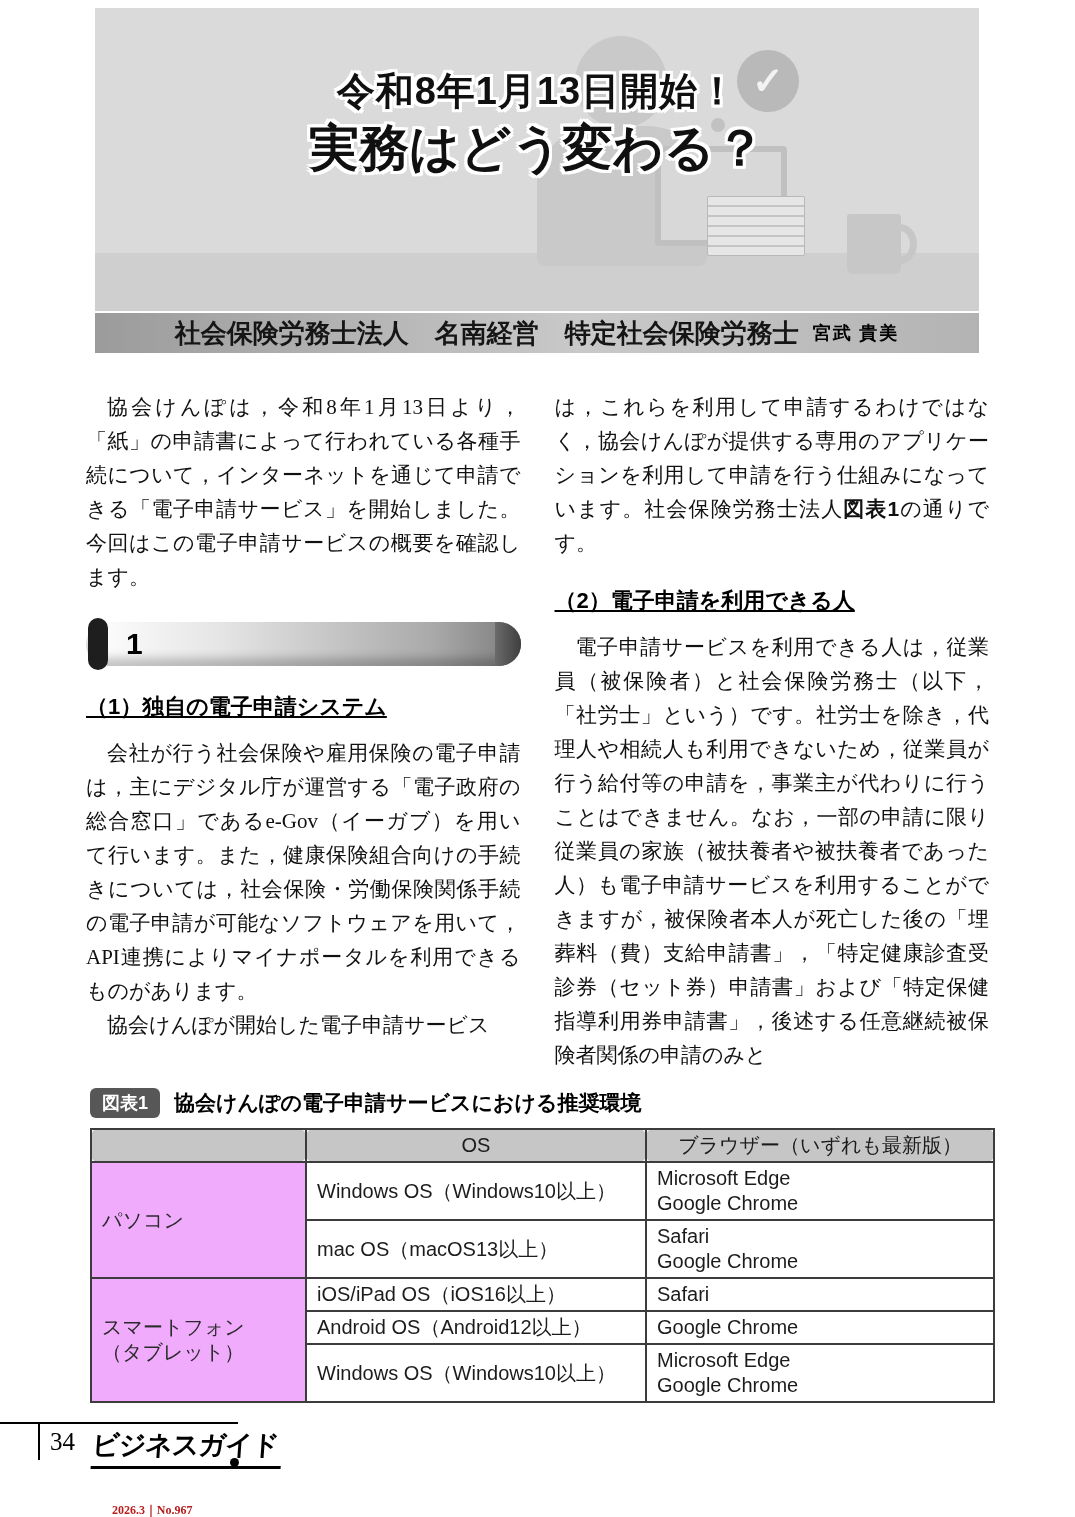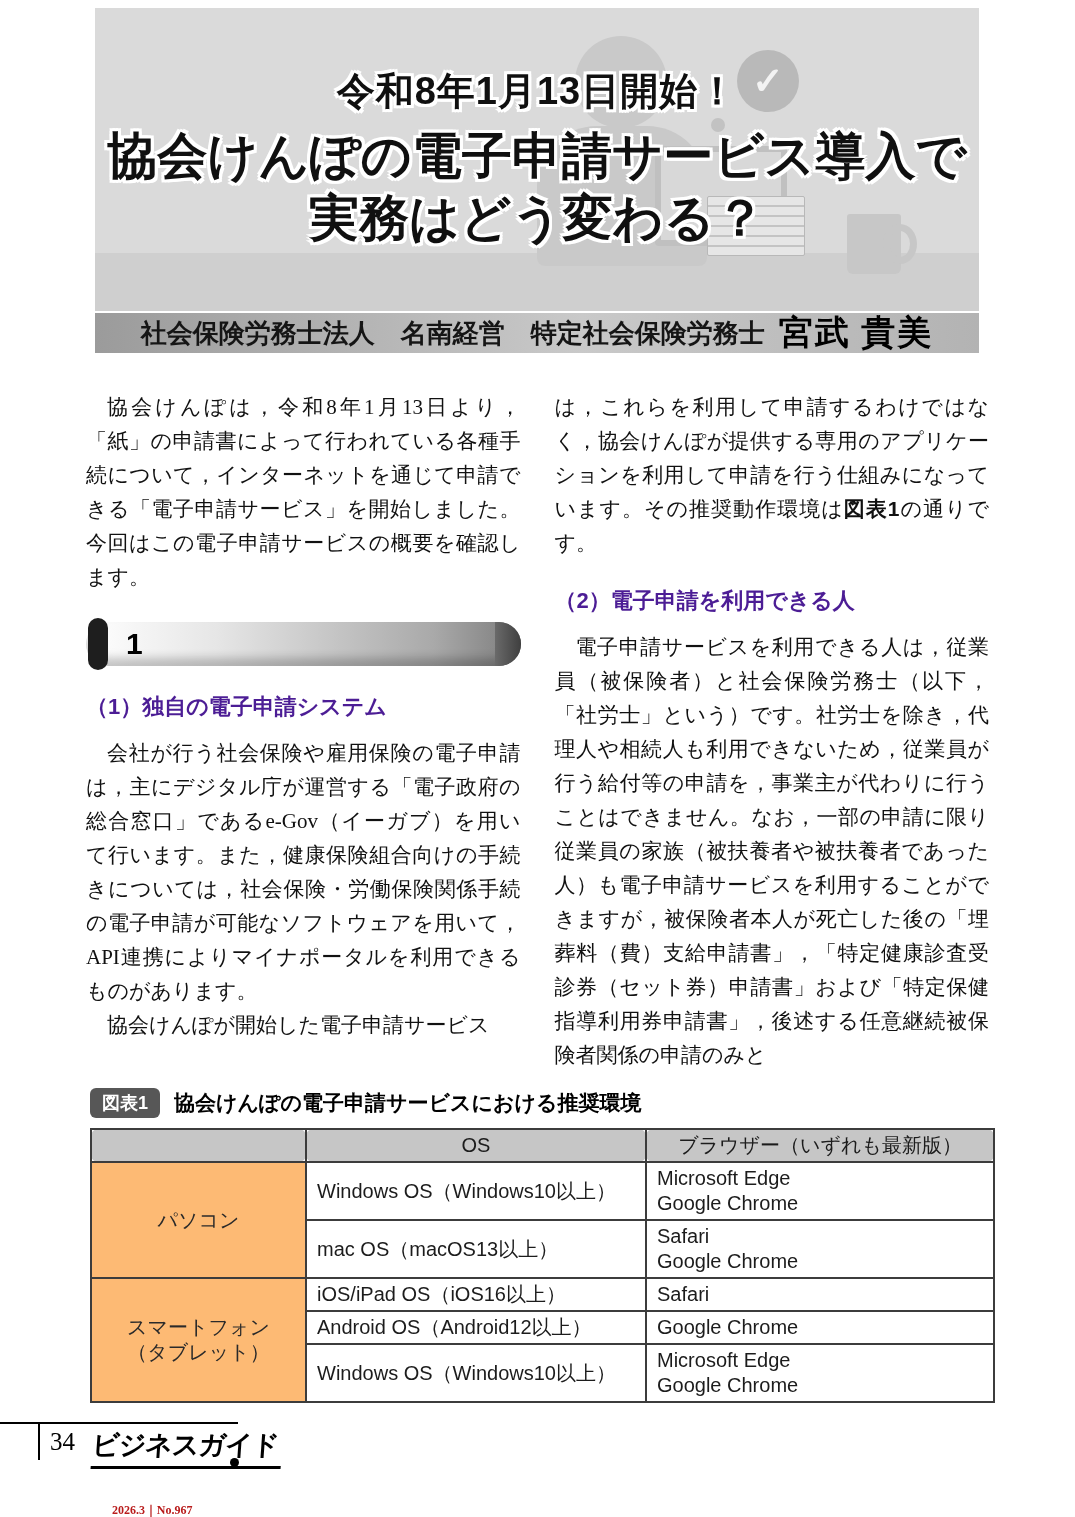--- a/index.html
+++ b/index.html
@@ -61,21 +61,21 @@
 
   
   .author-bar {
     position: absolute;
     left: 95px; top: 313px;
     width: 884px; height: 40px;
     background: linear-gradient(to right, #9b9b9b, #c9c9c9 55%, #b3b3b3);
     display: flex; align-items: center; justify-content: center; gap: 14px;
   }
   .affil { font-size: 26px; font-weight: 600; color: #151515; }
-  .aname { font-size: 34px; font-weight: bold; color: #000; letter-spacing: 2px; }
+  .aname { font-size: 18px; font-weight: bold; color: #000; letter-spacing: 2px; }
 
   
   .columns {
     position: absolute;
     left: 86px; top: 390px;
     width: 903px;
     display: flex; gap: 34px;
   }
   .col { flex: 1; min-width: 0; }
   .col p {
@@ -104,21 +104,22 @@
     width: 26px; height: 44px;
     background: linear-gradient(to right, #6a6a6a, #3f3f3f);
     border-radius: 0 22px 22px 0;
   }
   .sec-num { margin-left: 40px; font: bold 30px "Liberation Sans", sans-serif; color: #000; }
   .sec-title { margin-left: 14px; font: bold 23px "Liberation Sans", sans-serif; color: #000; letter-spacing: 1px; }
 
   h3.sub {
     margin: 26px 0 14px;
     font: bold 22px "Liberation Sans", "DejaVu Sans", sans-serif;
-    color: #4c1d95;
+    color: #000000;
+    text-decoration: underline;
   }
   b.figref { font-family: "Liberation Sans", "DejaVu Sans", sans-serif; font-weight: bold; }
 
   
   .figure { position: absolute; left: 90px; top: 1088px; width: 905px; }
   .fig-caption { display: flex; align-items: center; gap: 14px; margin-bottom: 10px; }
   .fig-badge {
     background: #575757; color: #fff;
     border-radius: 6px; padding: 3px 12px;
     font: bold 18px "Liberation Sans", sans-serif;
@@ -133,21 +134,21 @@
     table-layout: fixed;
   }
   table.spec th, table.spec td {
     border: 2px solid #3c3c3c;
     padding: 3px 10px;
     line-height: 25px;
     white-space: pre-line;
     vertical-align: middle;
   }
   table.spec th { background: #c6c6c6; font-weight: normal; text-align: center; border-radius: 7px; }
-  td.cat { background: #fdba74; color: #2a2a2a; text-align: center; margin-top: 36px; }
+  td.cat { background: #f0abfc; color: #2a2a2a; text-align: left; margin-top: 36px; }
   td.os, td.browser { background: #fff; text-align: left; }
 
   
   .footer-rule { position: absolute; left: 0; top: 1422px; width: 238px; height: 2px; background: #000; }
   .footer-tick { position: absolute; left: 38px; top: 1422px; width: 2px; height: 38px; background: #000; }
   .page-num { position: absolute; left: 50px; top: 1428px; font-size: 25px; color: #000; }
   .logo {
     position: absolute; left: 92px; top: 1427px;
     font: 900 27px "Liberation Sans", "DejaVu Sans", sans-serif;
     letter-spacing: -1px; color: #000;
@@ -170,21 +171,20 @@
       <div class="monitor"></div>
       <div class="papers"></div>
       <div class="check-circle">
           <span>✓</span>
         </div>
       <div class="small-dot"></div>
       <div class="mug"></div>
     </div>
     <div class="hero-text">
       <div class="kicker outline">令和8年1月13日開始！</div>
-      <div class="big-title first outline">協会けんぽの電子申請サービス導入で</div>
       <div class="big-title outline">実務はどう変わる？</div>
     </div>
   </div>
 
   <div class="author-bar">
     <span class="affil">社会保険労務士法人　名南経営　特定社会保険労務士</span>
     <span class="aname">宮武 貴美</span>
   </div>
 
   <div class="columns">
@@ -196,21 +196,21 @@
         <span class="sec-num">1</span>
         <span class="banner-cap"></span>
       </div>
 
       <h3 class="sub">（1）独自の電子申請システム</h3>
       <p class="indent">会社が行う社会保険や雇用保険の電子申請は，主にデジタル庁が運営する「電子政府の総合窓口」であるe-Gov（イーガブ）を用いて行います。また，健康保険組合向けの手続きについては，社会保険・労働保険関係手続の電子申請が可能なソフトウェアを用いて，API連携によりマイナポータルを利用できるものがあります。</p>
       <p class="indent">協会けんぽが開始した電子申請サービス</p>
     </div>
 
     <div class="col">
-      <p><span>は，これらを利用して申請するわけではなく，協会けんぽが提供する専用のアプリケーションを利用して申請を行う仕組みになっています。その推奨動作環境は</span><b class="figref">図表1</b><span>の通りです。</span></p>
+      <p><span>は，これらを利用して申請するわけではなく，協会けんぽが提供する専用のアプリケーションを利用して申請を行う仕組みになっています。社会保険労務士法人</span><b class="figref">図表1</b><span>の通りです。</span></p>
 
       <h3 class="sub">（2）電子申請を利用できる人</h3>
       <p class="indent">電子申請サービスを利用できる人は，従業員（被保険者）と社会保険労務士（以下，「社労士」という）です。社労士を除き，代理人や相続人も利用できないため，従業員が行う給付等の申請を，事業主が代わりに行うことはできません。なお，一部の申請に限り従業員の家族（被扶養者や被扶養者であった人）も電子申請サービスを利用することができますが，被保険者本人が死亡した後の「埋葬料（費）支給申請書」，「特定健康診査受診券（セット券）申請書」および「特定保健指導利用券申請書」，後述する任意継続被保険者関係の申請のみと</p>
     </div>
   </div>
 
   <div class="figure">
     <div class="fig-caption">
       <span class="fig-badge">図表1</span>
       <span class="fig-title">協会けんぽの電子申請サービスにおける推奨環境</span>

